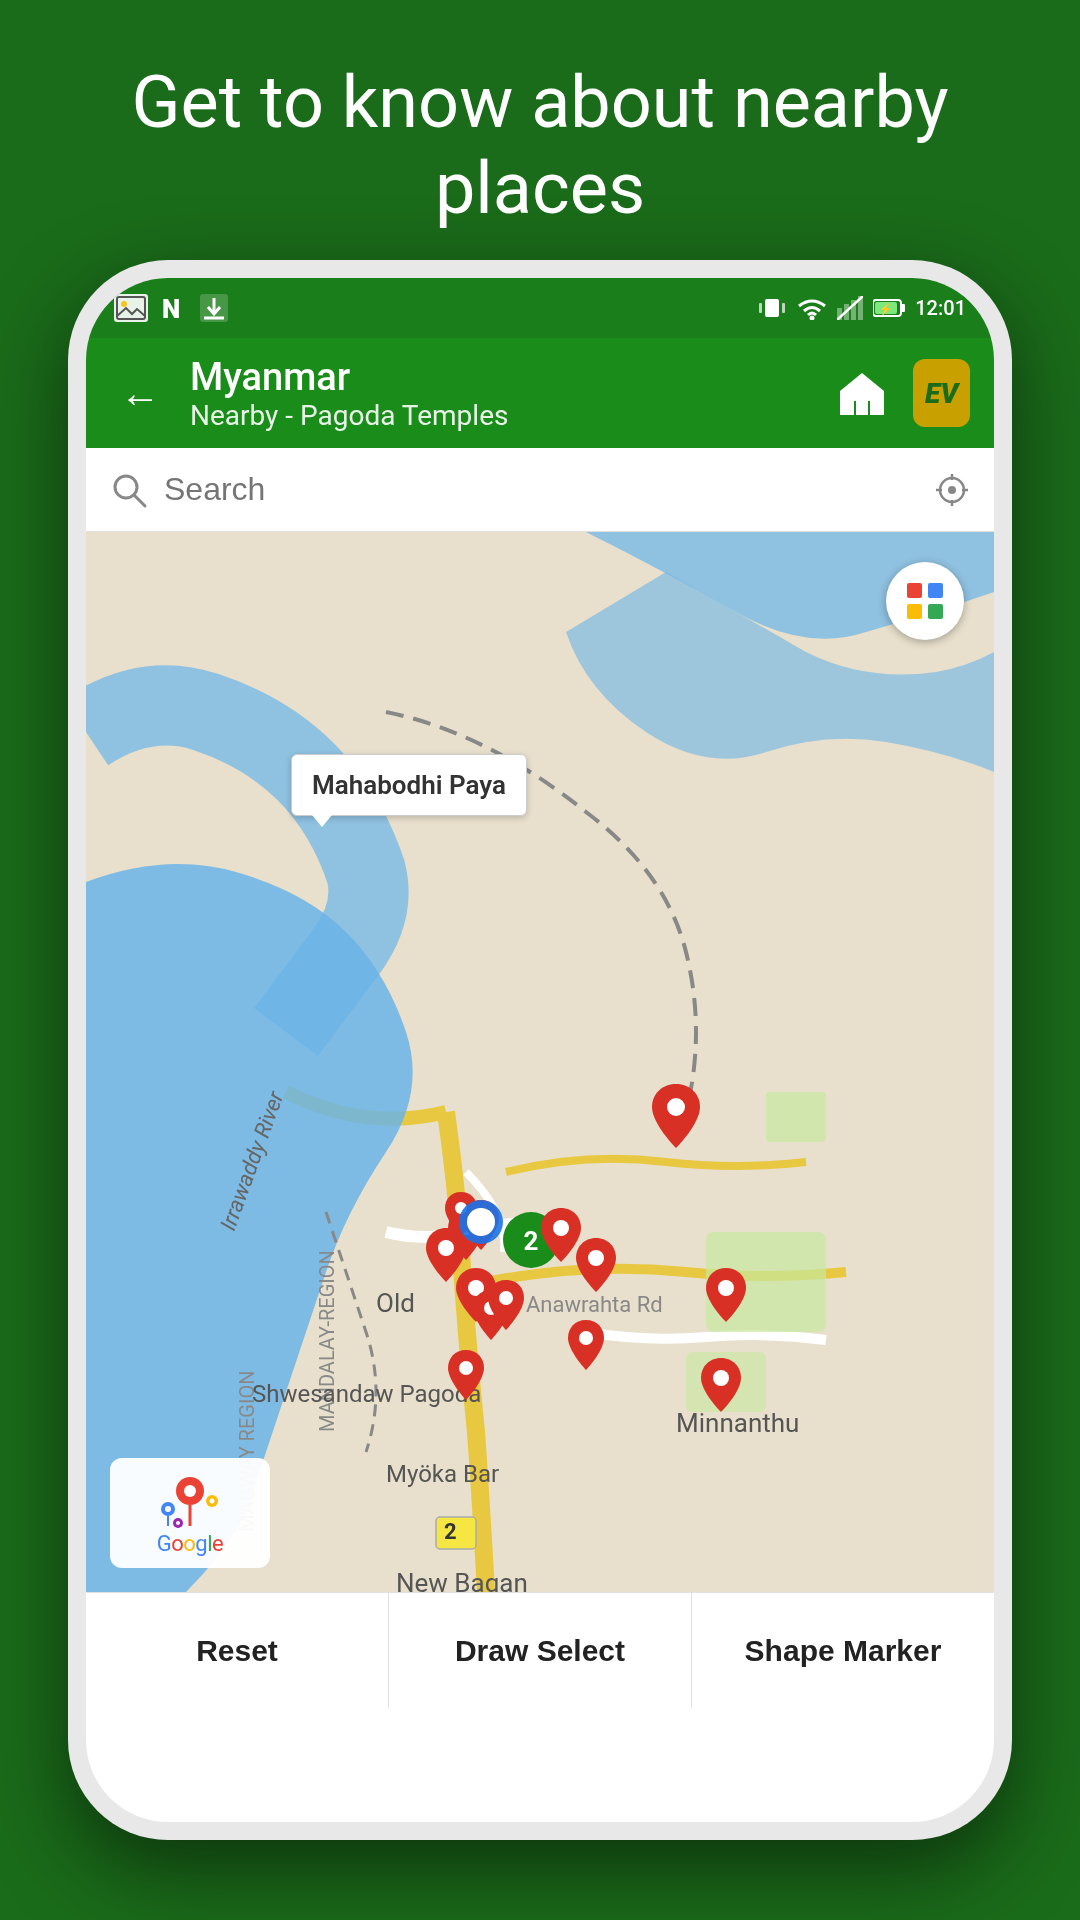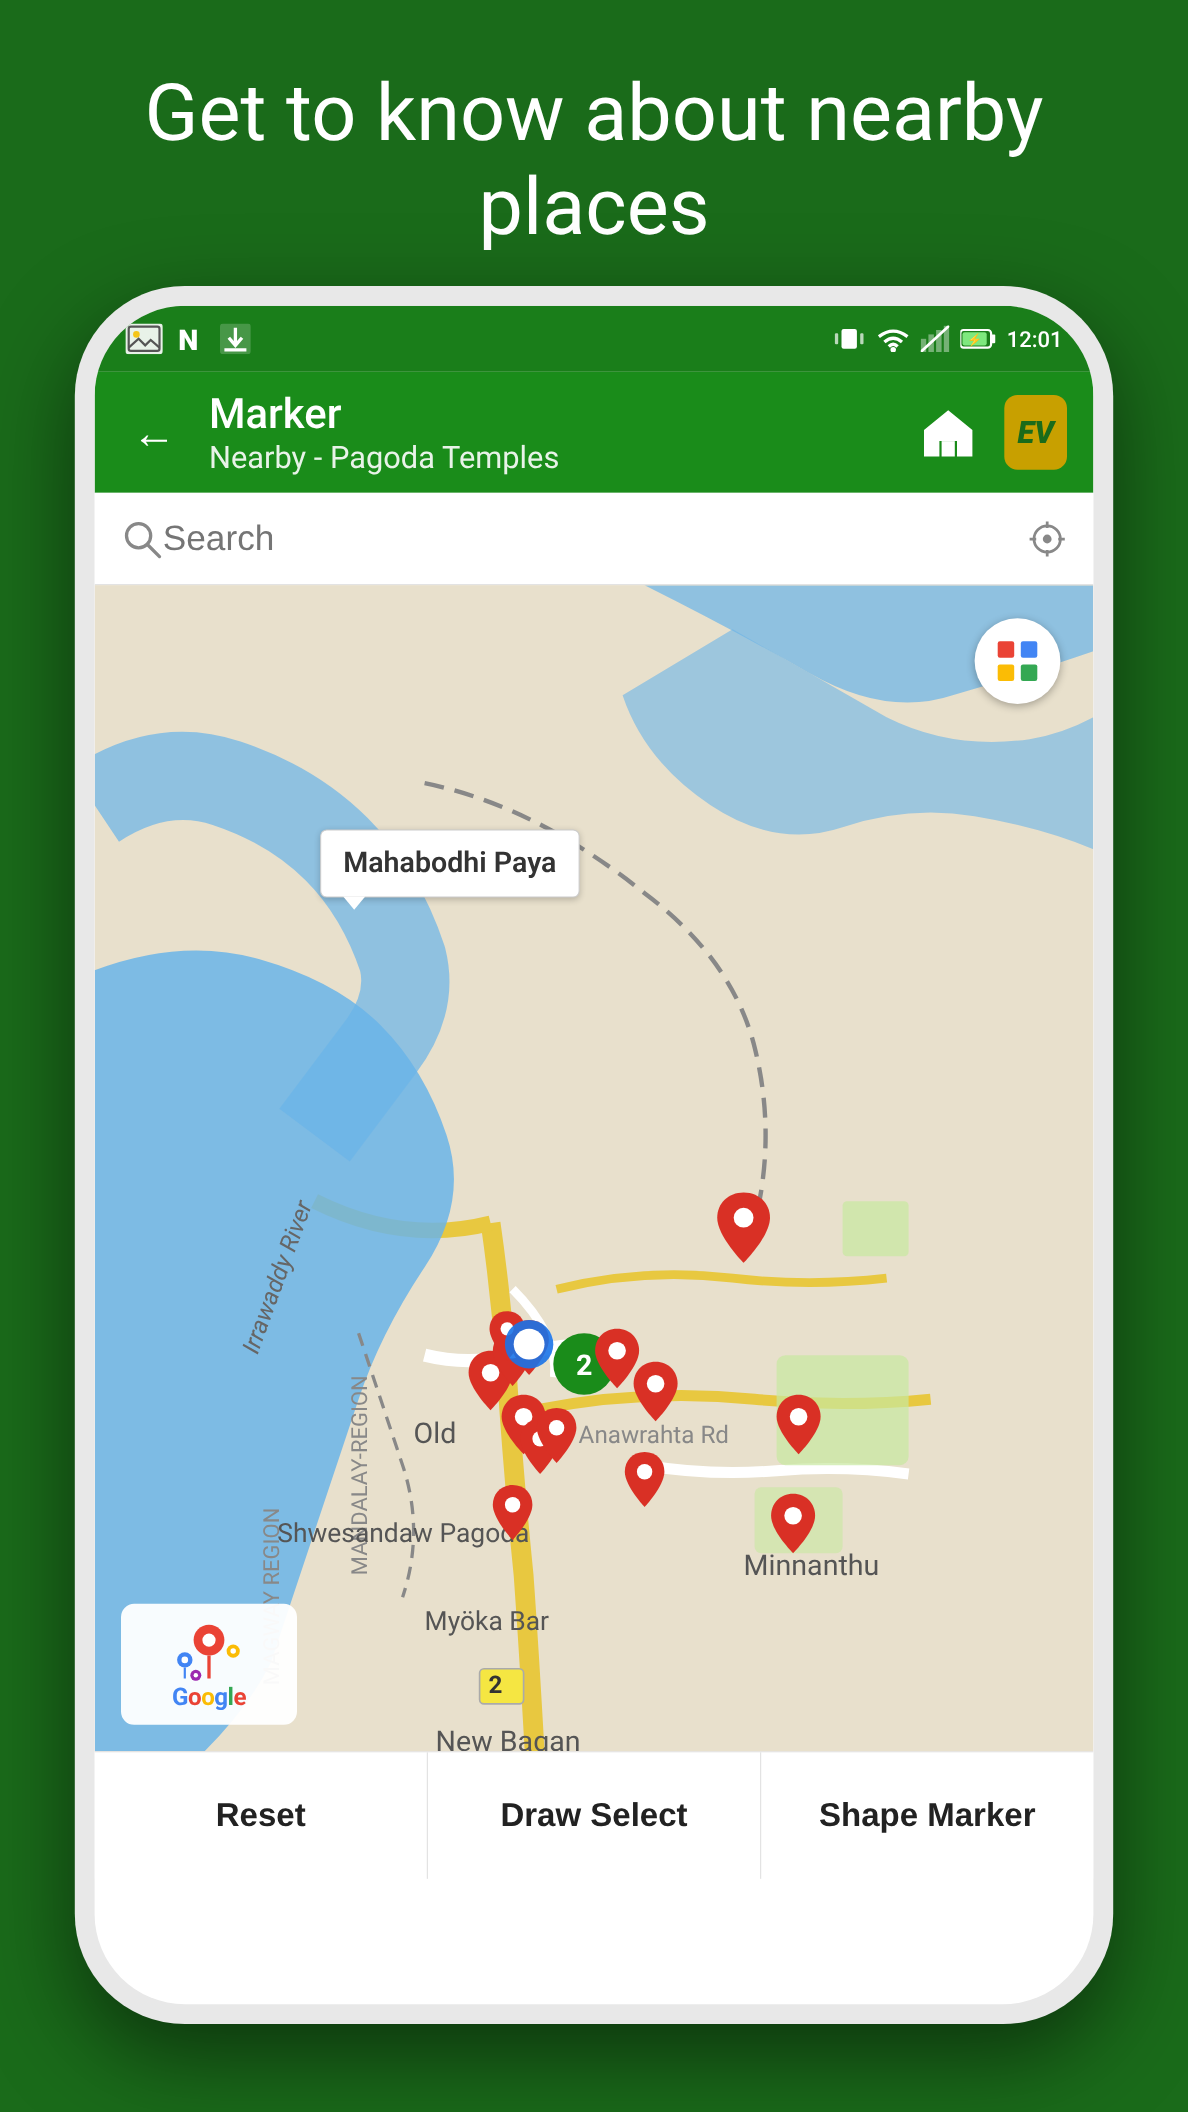--- a/index.html
+++ b/index.html
@@ -141,20 +141,21 @@
     }
 
     
     .search-bar {
       width: 100%;
       height: 84px;
       background: #fff;
       display: flex;
       align-items: center;
       padding: 0 24px;
+      gap: 16px;
       border-bottom: 1px solid #e0e0e0;
     }
 
     .search-input {
       flex: 1;
       border: none;
       outline: none;
       font-size: 32px;
       color: #999;
       background: transparent;
@@ -194,21 +195,21 @@
     }
 
     .google-map-icon {
       width: 80px;
       height: 60px;
       position: relative;
     }
 
     .google-text {
       font-size: 22px;
-      font-weight: 700;
+      font-weight: 400;
       letter-spacing: -0.5px;
     }
 
     
     .grid-btn {
       position: absolute;
       top: 30px;
       right: 30px;
       width: 78px;
       height: 78px;
@@ -350,21 +351,21 @@
           <rect x="2" y="4" width="22" height="12" rx="2" fill="#7ee87e"></rect>
           <text x="6" y="15" font-size="11" fill="white" font-weight="700">⚡</text>
         </svg>
         <span style="color:white;font-size:20px;font-weight:500;">12:01</span>
       </div>
     </div>
 
     <div class="app-toolbar">
       <div class="back-btn">←</div>
       <div class="toolbar-title">
-        <div class="main-title">Marker</div>
+        <div class="main-title">Myanmar</div>
         <div class="sub-title">Nearby - Pagoda Temples</div>
       </div>
       <div class="toolbar-icons">
         <div class="home-icon-btn">
           <svg width="56" height="56" viewBox="0 0 56 56">
             <path d="M28,8 L6,26 L6,50 L20,50 L20,36 L36,36 L36,50 L50,50 L50,26 Z" fill="white"></path>
             <rect x="22" y="36" width="12" height="14" fill="white"></rect>
           </svg>
         </div>
         <div class="ev-badge">EV</div>

